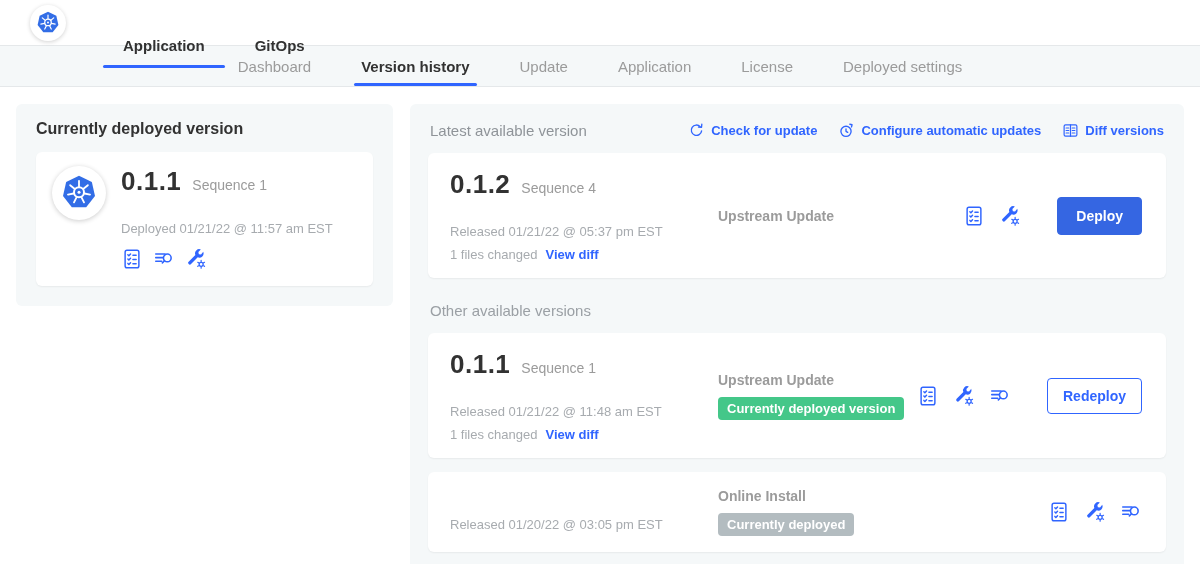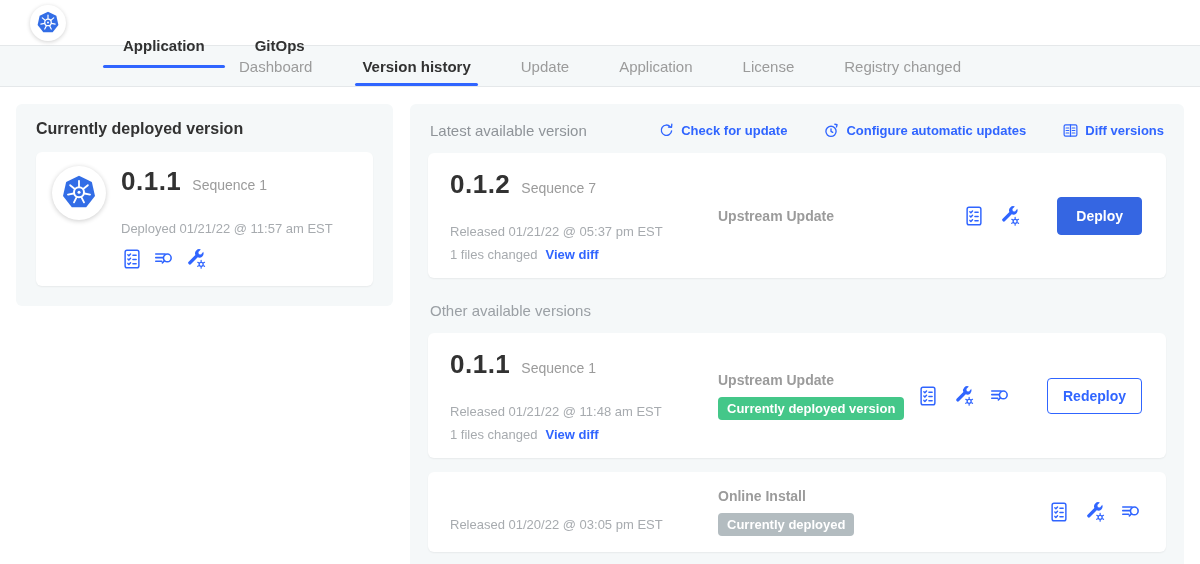--- a/index.html
+++ b/index.html
@@ -97,21 +97,21 @@
   .icon svg{ width:100%; height:100%; display:block; }
   .small-icon{ width:17px; height:17px; }
 
   
   .versions-panel{
     flex:1; background:var(--panel); border-radius:6px;
     padding:16px 18px 18px;
   }
   .versions-header{ display:flex; align-items:center; padding:2px 2px 0; }
   .latest-title{ font-size:15px; color:#8f9499; font-weight:500; }
-  .header-actions{ margin-left:auto; display:flex; gap:36px;text-align:center; }
+  .header-actions{ margin-left:auto; display:flex; gap:21px;text-align:center; }
   .action-link{
     display:flex; align-items:center; gap:6px;
     color:var(--blue); font-size:13px; font-weight:700; cursor:pointer;
   }
 
   .version-row{
     background:#fff; border-radius:6px; margin-top:14px;
     padding:16px 22px; display:flex; align-items:center;
     box-shadow:0 1px 2px rgba(0,0,0,.06);
   }
@@ -176,21 +176,21 @@
   <div class="subnav-tab">
       <span>Update</span>
     </div>
   <div class="subnav-tab">
       <span>Application</span>
     </div>
   <div class="subnav-tab">
       <span>License</span>
     </div>
   <div class="subnav-tab">
-      <span>Registry changed</span>
+      <span>Deployed settings</span>
     </div>
 </div>
 
 <div class="main">
 
   <div class="deployed-panel">
     <div class="deployed-title">Currently deployed version</div>
     <div class="deployed-card">
       <div class="k8s-badge">
         <svg width="40" height="40" viewBox="0 0 24 24">
@@ -280,21 +280,21 @@
           </span>
           <span>Diff versions</span>
         </span>
       </div>
     </div>
 
     <div class="version-row">
       <div class="row-left">
         <div class="version-line">
           <span class="version-number">0.1.2</span>
-          <span class="sequence">Sequence 7</span>
+          <span class="sequence">Sequence 4</span>
         </div>
         <div class="date-line">Released 01/21/22 @ 05:37 pm EST</div>
         <div class="files-line">
           <span>1 files changed</span>
           <span class="view-diff">View diff</span>
         </div>
       </div>
       <div class="row-middle">
         <div class="source-label">Upstream Update</div>
       </div>

